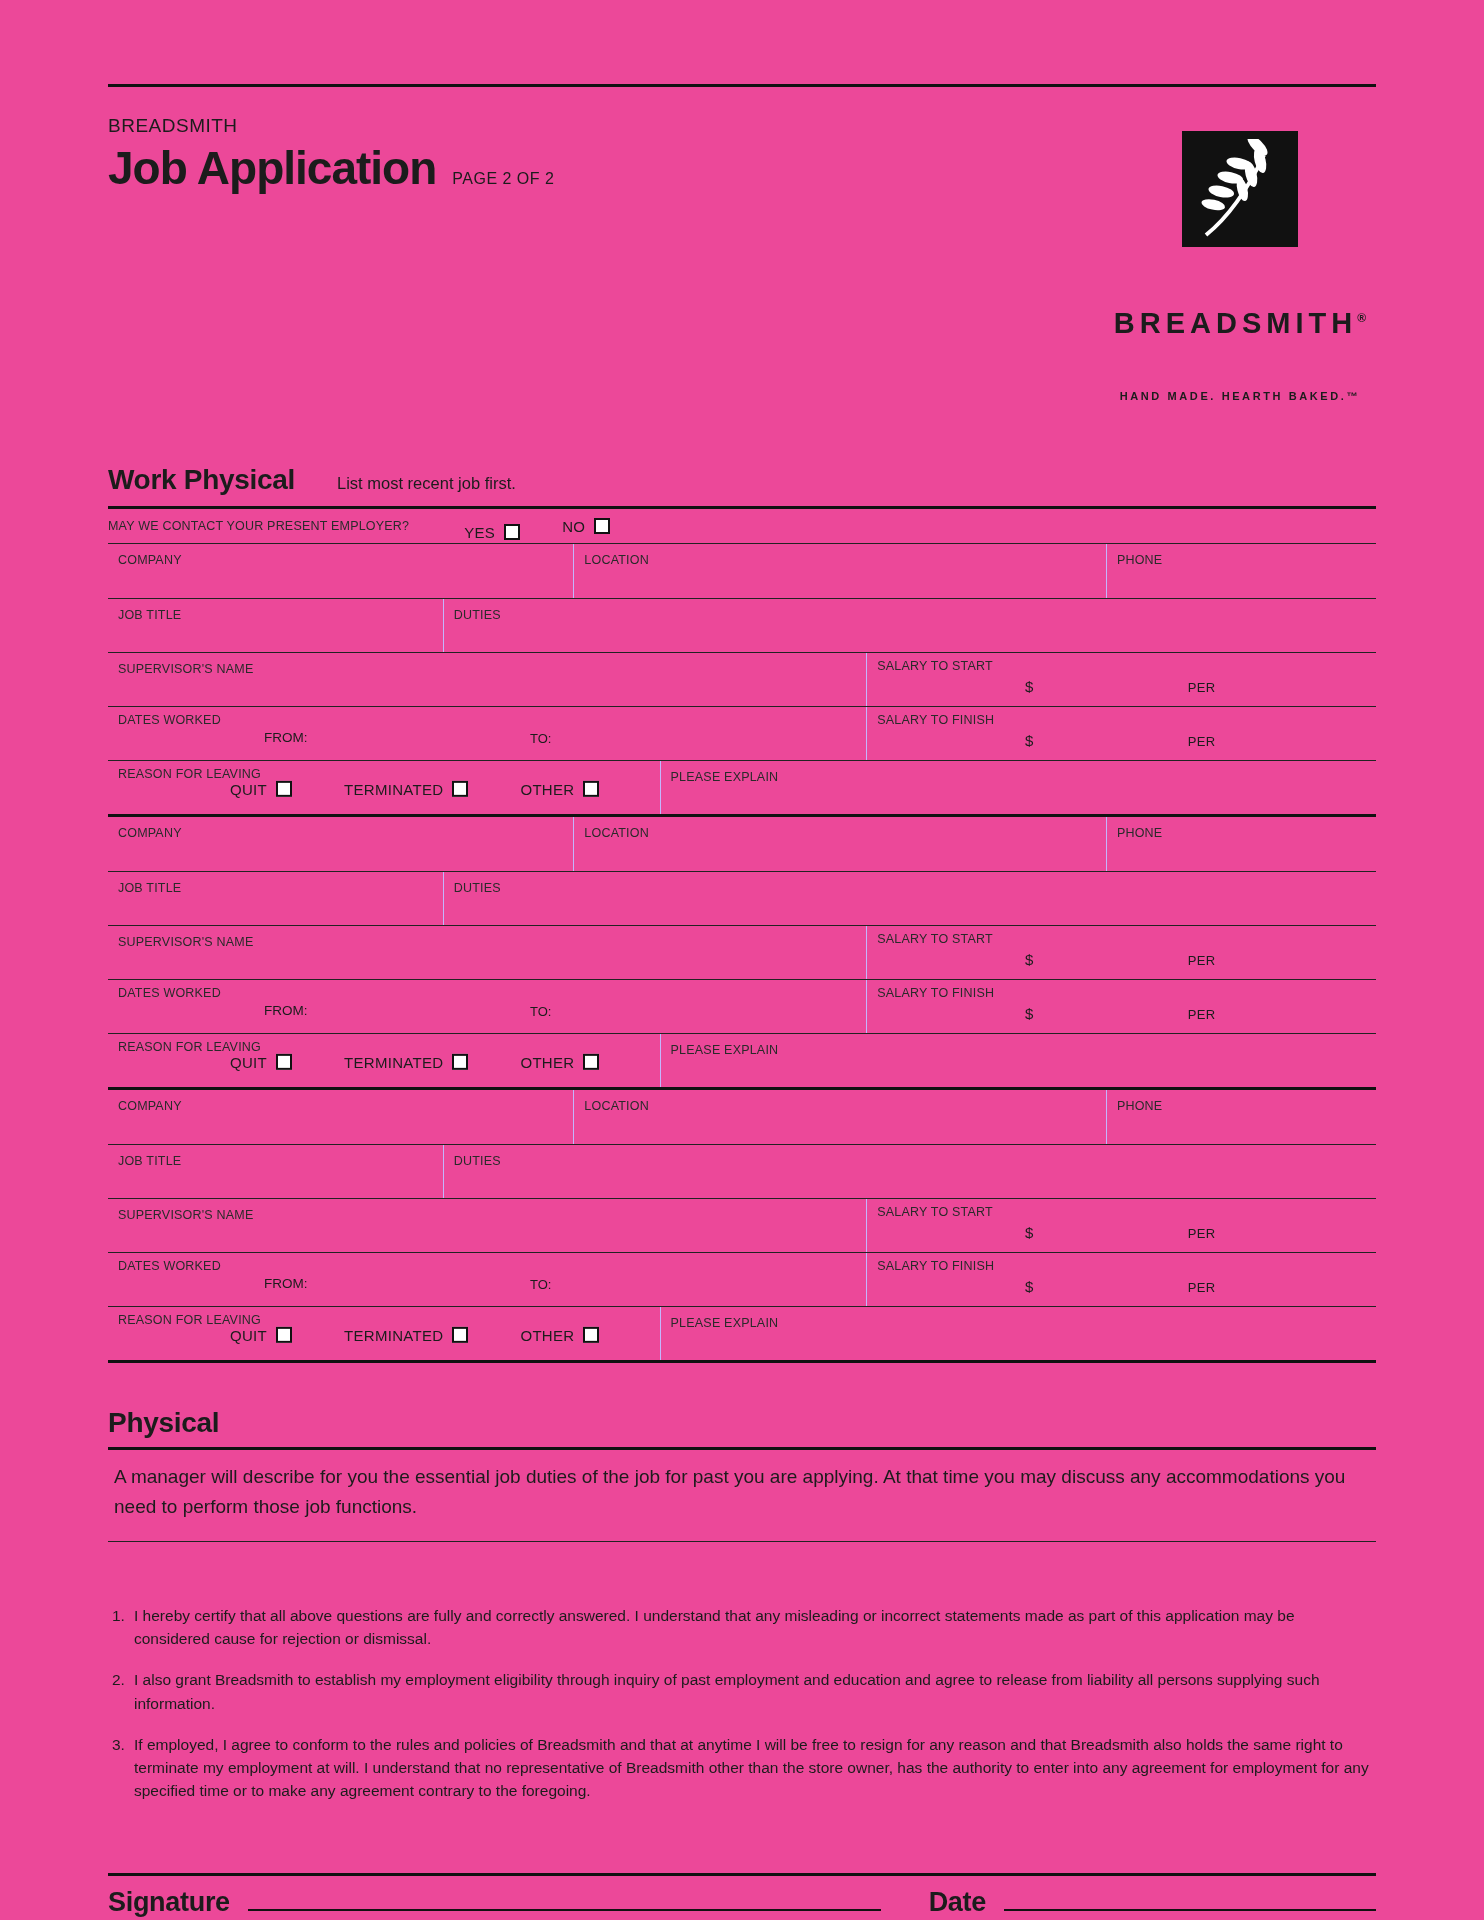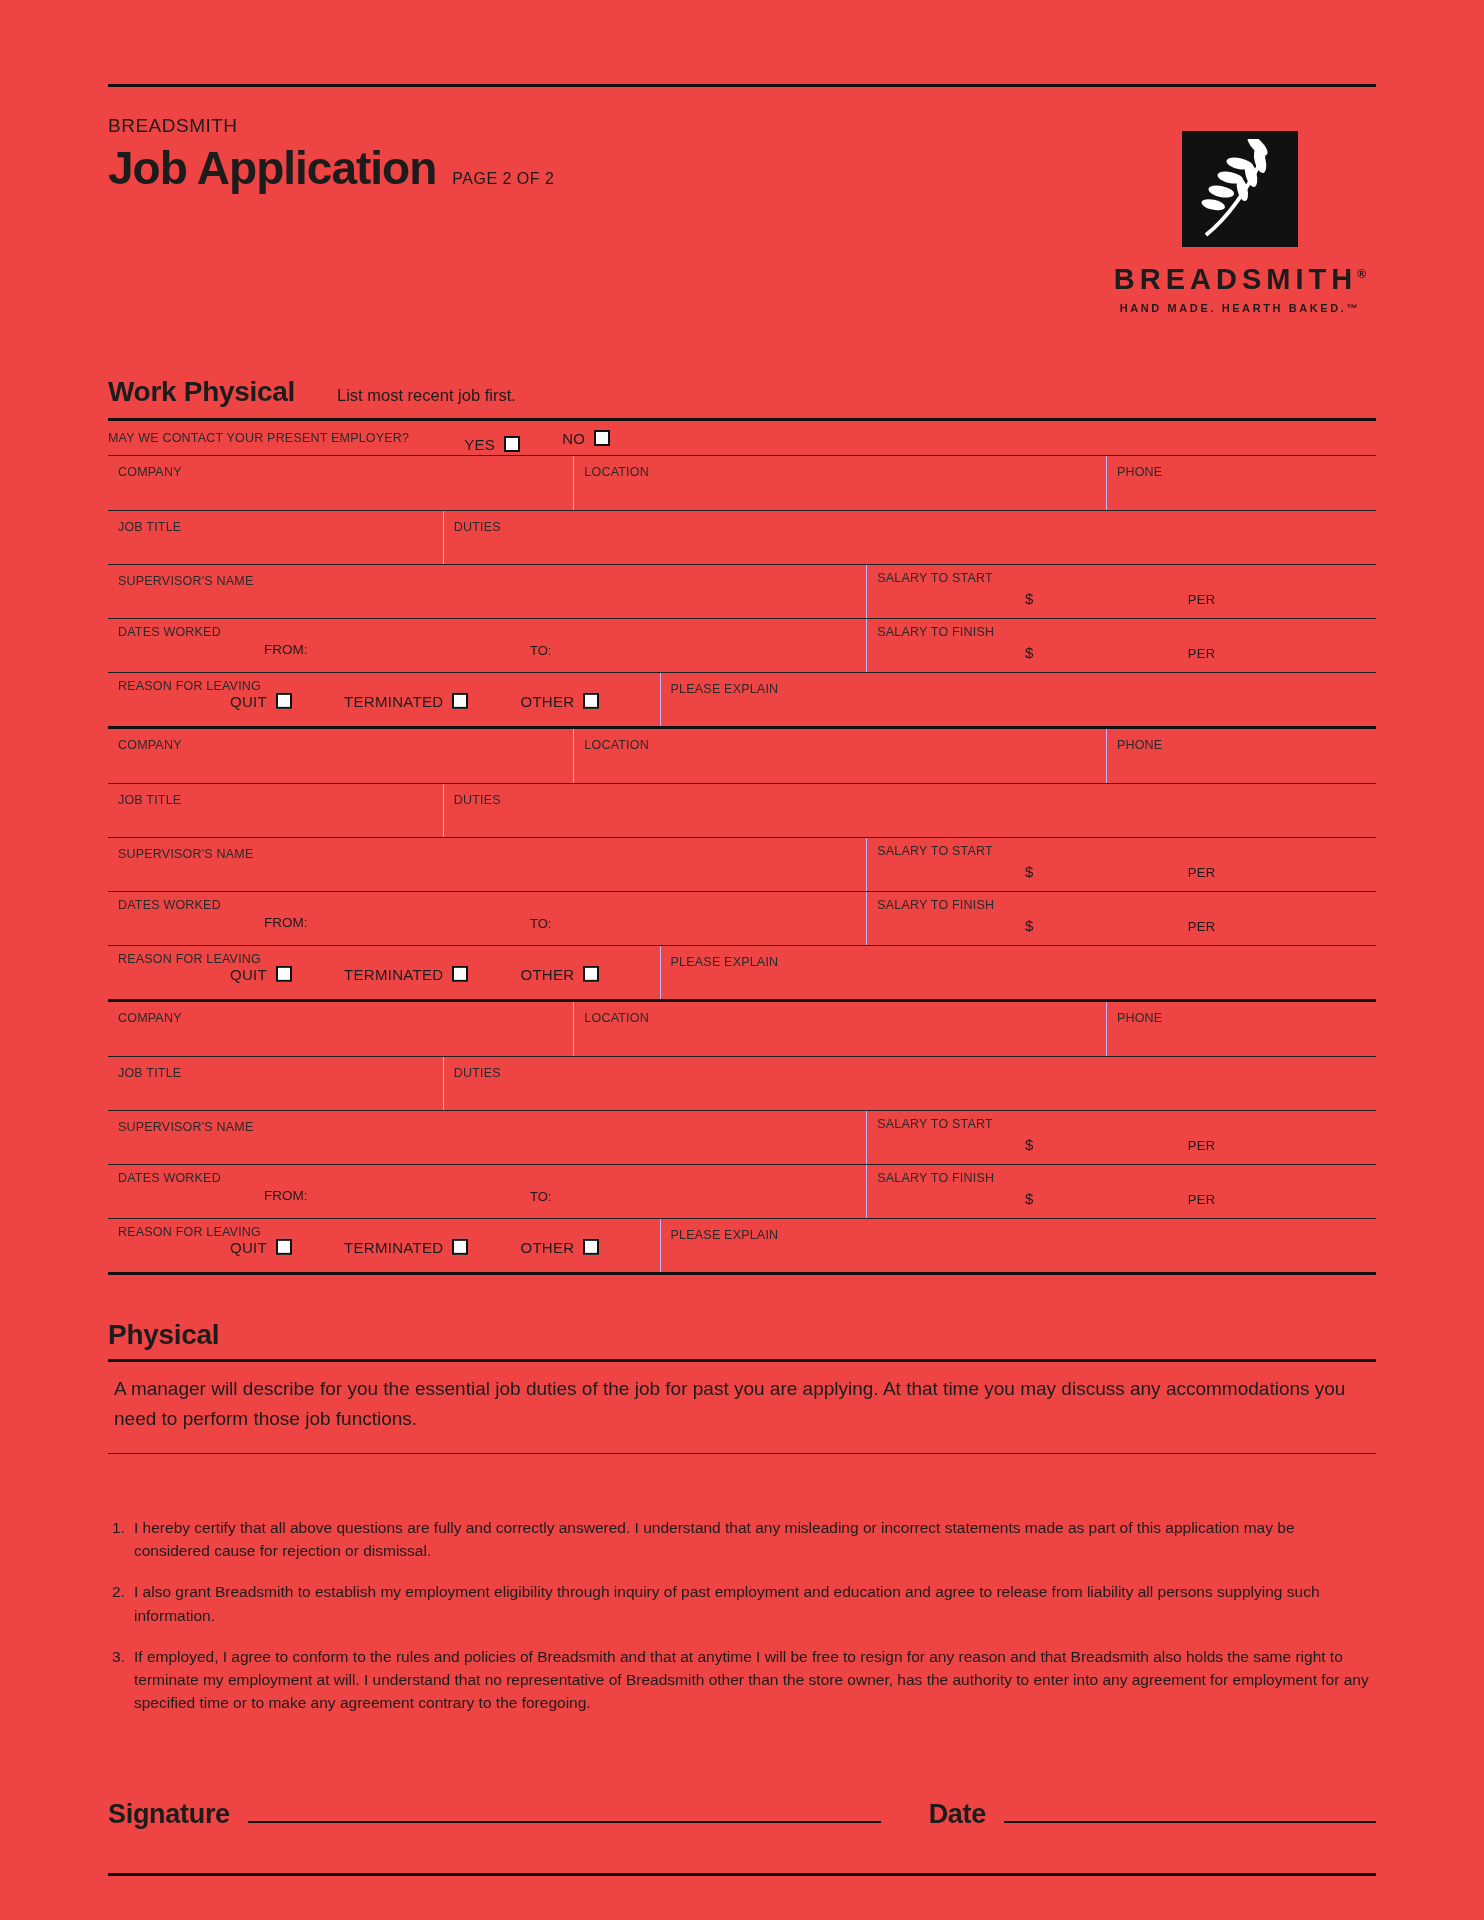--- a/index.html
+++ b/index.html
@@ -1,38 +1,38 @@
 <!DOCTYPE html>
 <html><head>
 <meta charset="utf-8">
 <style>
   * { margin:0; padding:0; box-sizing:border-box; }
   html,body { background:#e8e8e8; }
   .page {
     position:relative;
     width:1484px; height:1920px;
     margin:0 auto;
-    background:#ef4444;
+    background:#ec4899;
     color:#1c1c1c;
     font-family:"Liberation Sans","DejaVu Sans",sans-serif;
     overflow:hidden;
   }
   .content { padding:0 108px; }
   .rule-thick { border-top:3.5px solid #111; }
   .rule-thin  { border-top:1.5px solid #222; }
 
   
   .top-rule { margin-top:84px; }
   .header-row { display:flex; justify-content:space-between; margin-top:28px; }
   .brand-small { font-size:19px; letter-spacing:.5px; font-weight:400; }
   .doc-title-row { display:flex; align-items:baseline; margin-top:4px; }
   .doc-title { font-size:46px; font-weight:800; letter-spacing:-1px; }
   .page-label { font-size:16px; font-weight:400; margin-left:16px; letter-spacing:.5px; }
 
-  .logo-wrap { display:flex; flex-direction:column; align-items:center; margin-top:16px; margin-right:10px; }
+  .logo-wrap { display:flex; flex-direction:column; align-items:center; margin-top:16px; margin-right:10px;gap:44px; }
   .logo-box { width:116px; height:116px; background:#111; display:flex; align-items:center; justify-content:center; }
   .logo-wordmark { margin-top:16px; font-size:29px; font-weight:800; letter-spacing:5px; white-space:nowrap; }
   .logo-reg { font-size:12px; vertical-align:super; letter-spacing:0; }
   .logo-tagline { margin-top:6px; font-size:11px; font-weight:700; letter-spacing:2.6px; white-space:nowrap; }
 
   
   .wh-header { display:flex; align-items:baseline; margin-top:62px; margin-bottom:10px; }
   .section-heading { font-size:28px; font-weight:800; letter-spacing:-.3px; }
   .wh-sub { font-size:16.5px; margin-left:42px; }
 

